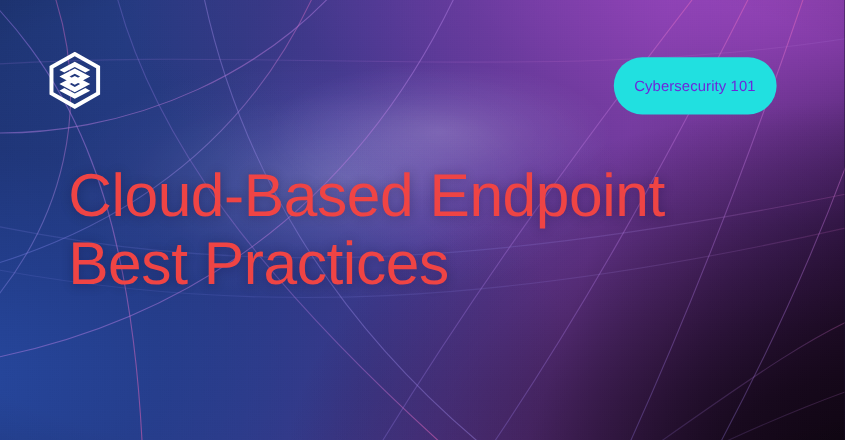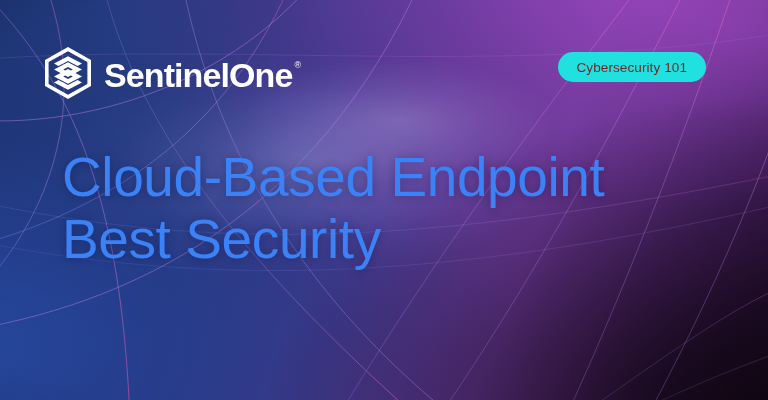--- a/index.html
+++ b/index.html
@@ -135,24 +135,24 @@
     margin-top: 3px;
     margin-left: 2px;
     color: #ffffff;
   }
 
   .badge {
     display: inline-flex;
     align-items: center;
     justify-content: center;
     height: 30px;
-    padding: 0 19px;
+    padding: 11px 19px;
     border-radius: 999px;
     background: #21e0e0;
-    color: #7f1d1d;
+    color: #6d28d9;
     font-size: 13.5px;
     font-weight: 400;
     letter-spacing: 0.1px;
     white-space: nowrap;
     margin-top: 5px;
   }
 
   
   .title {
     position: absolute;
@@ -160,21 +160,21 @@
     top: 146px;
     width: 660px;
     color: #ffffff;
   }
   .title-line {
     font-size: 55px;
     font-weight: 300;
     line-height: 62px;
     letter-spacing: -0.4px;
     white-space: nowrap;
-    color: #3b82f6;
+    color: #ef4444;
     text-shadow: 0 1px 10px rgba(10,6,40,0.30);
   }
 </style>
 </head>
 <body>
 
 <div id="banner">
 
   <div class="bg-layer bg-base"></div>
   <div class="bg-layer bg-blue-left"></div>
@@ -233,27 +233,23 @@
           <path fill="#ffffff" d="M24 0 L47 13 L47 39 L24 52 L1 39 L1 13 Z
                    M24 4.2 L4.6 15.1 L4.6 36.9 L24 47.8 L43.4 36.9 L43.4 15.1 Z"></path>
           <path fill="#ffffff" d="M10 16.6 L24 9.2 L38 16.6 L33.6 19.0 L24 13.9 L14.4 19.0 Z"></path>
           <path fill="#ffffff" d="M10 22.6 L24 15.2 L38 22.6 L24 30.0 L10 22.6 Z
                                   M19.2 22.6 L24 25.2 L28.8 22.6 L24 20.0 Z"></path>
           <path fill="#ffffff" d="M10 29.4 L24 22.0 L38 29.4 L24 36.8 L10 29.4 Z
                                   M19.2 29.4 L24 32.0 L28.8 29.4 L24 26.8 Z"></path>
           <path fill="#ffffff" d="M10 35.4 L14.4 33.0 L24 38.1 L33.6 33.0 L38 35.4 L24 42.8 Z"></path>
         </svg>
       </span>
-      <span class="logo-word">
-        <span class="logo-word-text">SentinelOne</span>
-        <span class="logo-reg">®</span>
-      </span>
     </div>
 
     <div class="badge">Cybersecurity 101</div>
   </div>
 
   <div class="title">
     <div class="title-line">Cloud-Based Endpoint</div>
-    <div class="title-line">Best Security</div>
+    <div class="title-line">Best Practices</div>
   </div>
 
 </div>
 
 </body></html>

